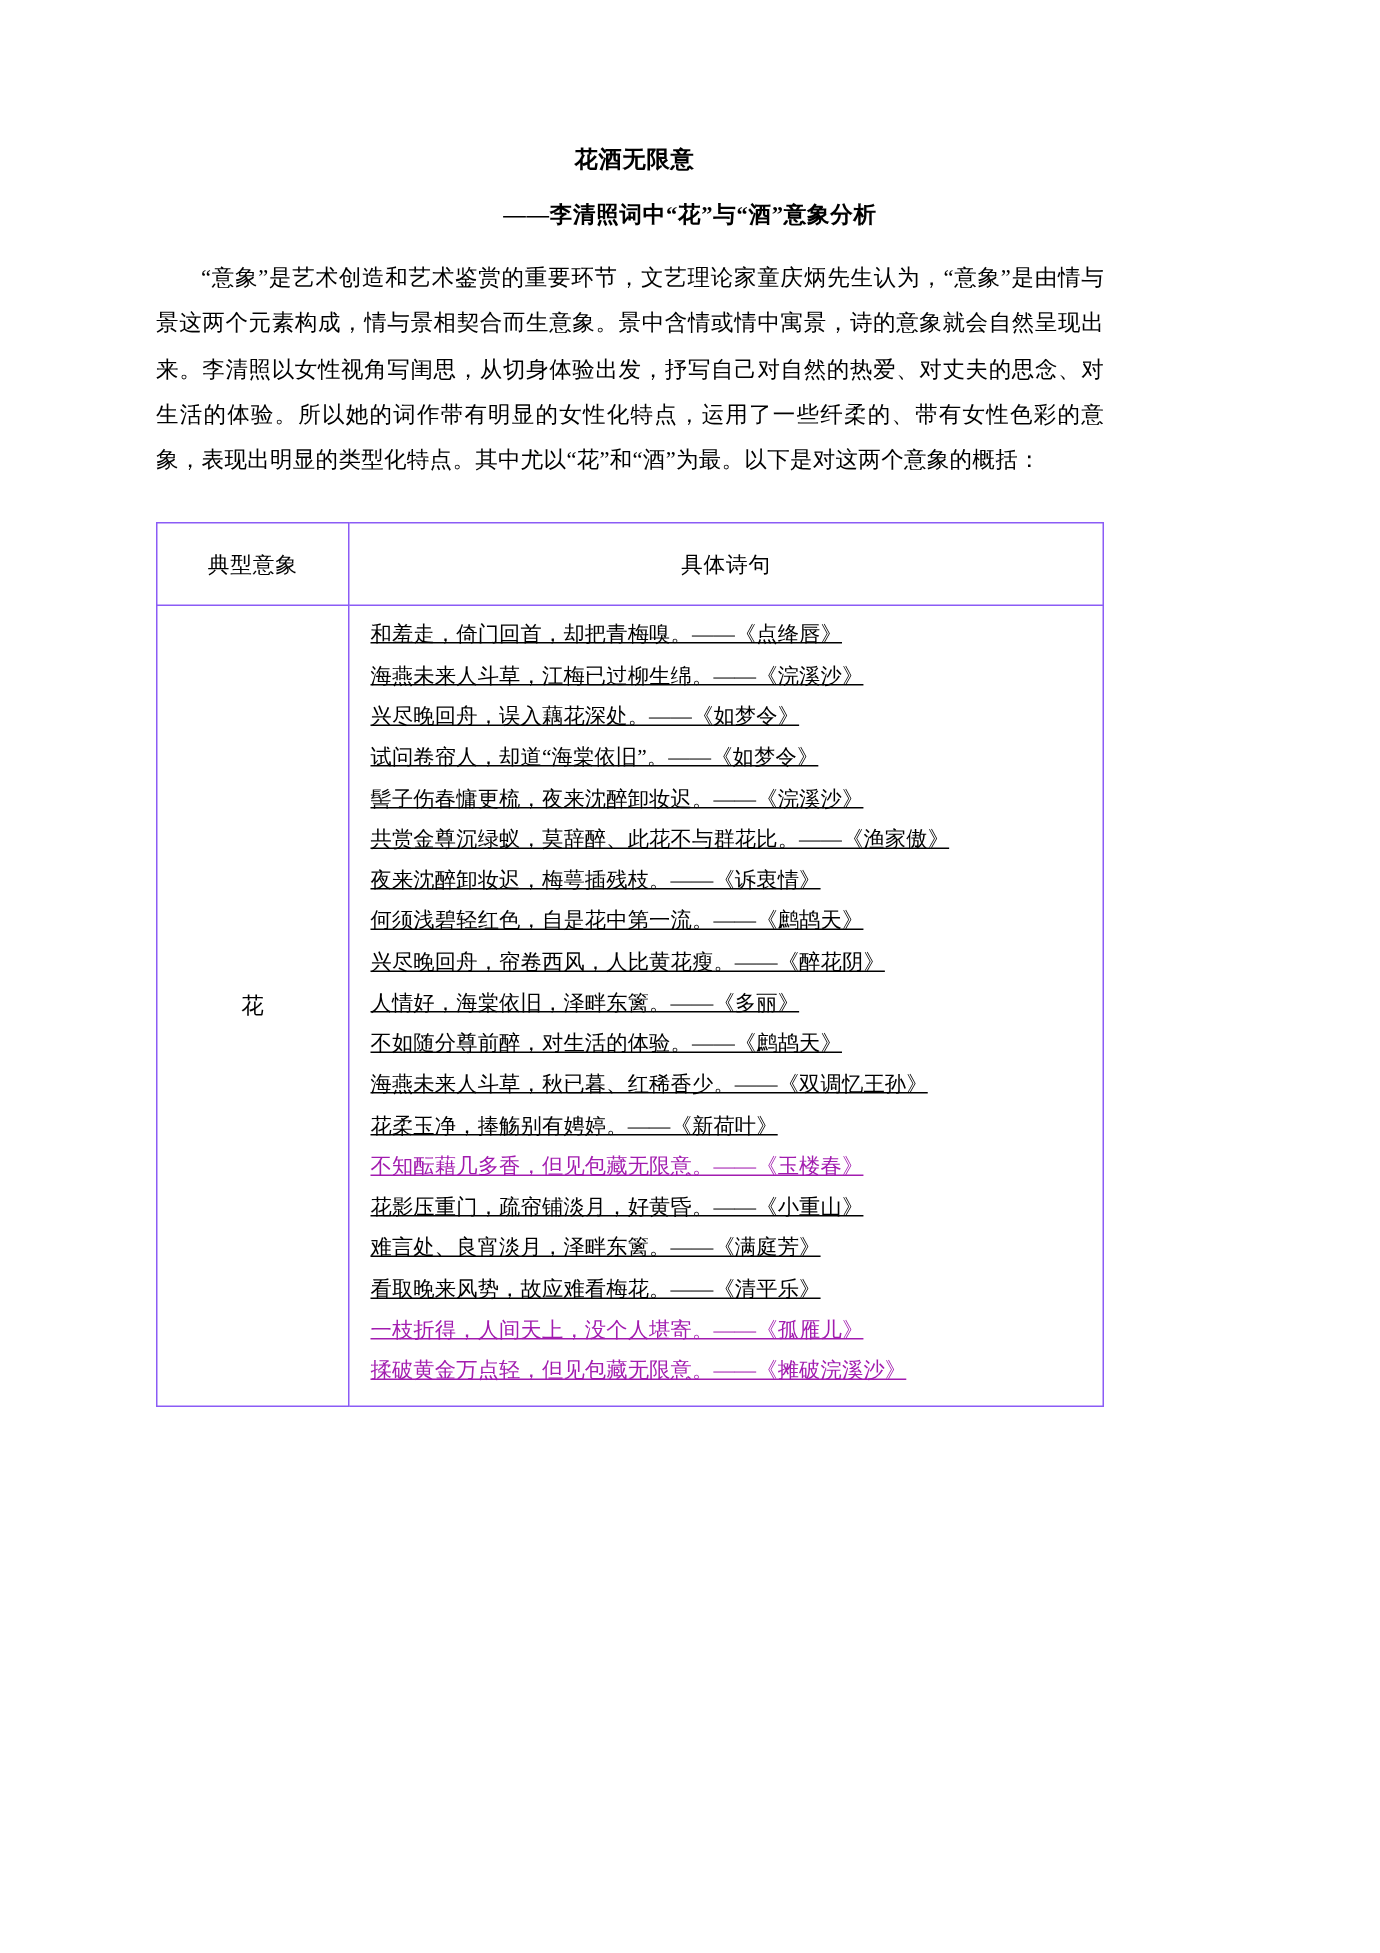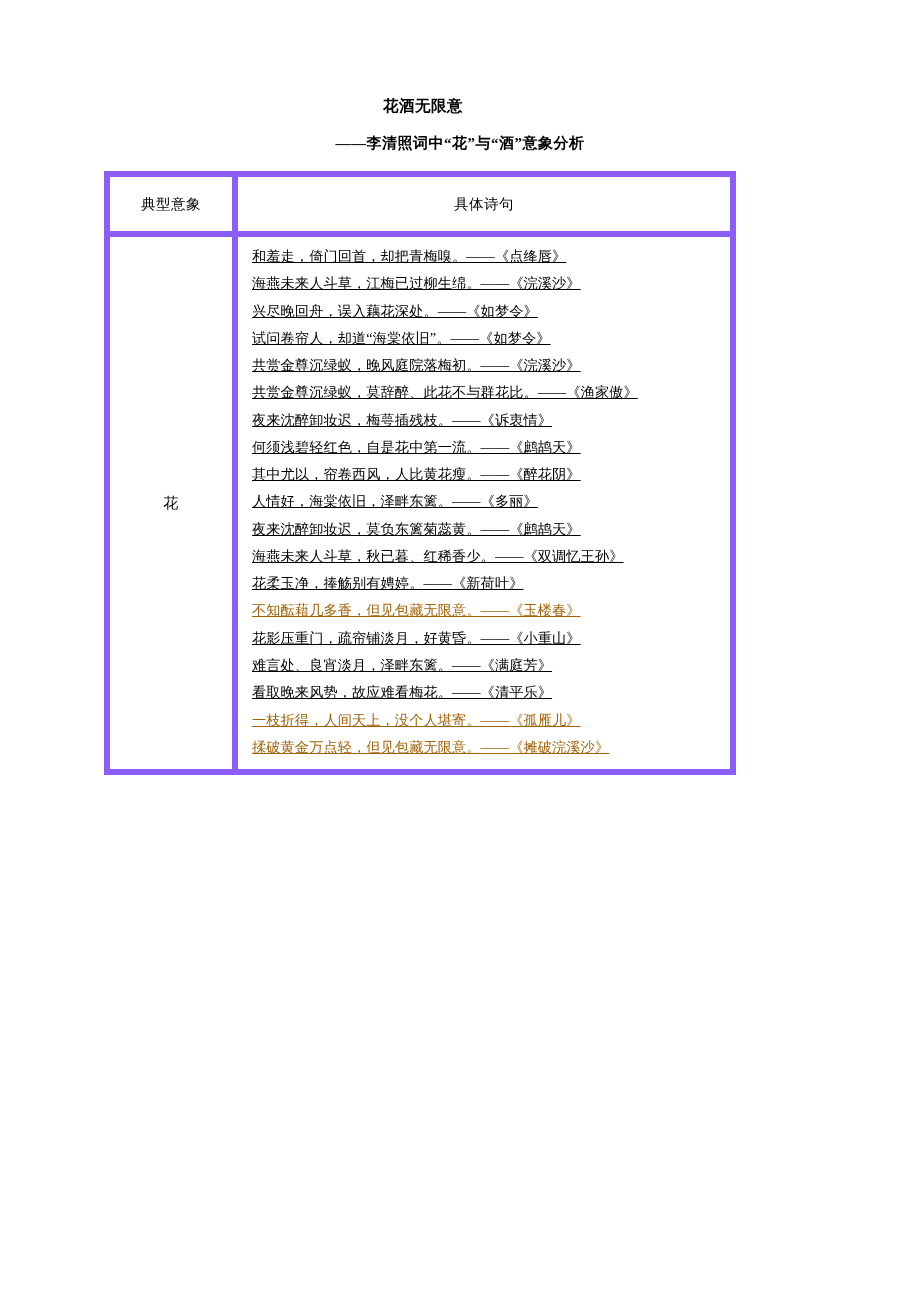--- a/index.html
+++ b/index.html
@@ -46,21 +46,21 @@
     text-indent: 2em;
     margin: 0 0 26px 0;
     letter-spacing: 0.2px;
   }
   table.imagery-table {
     border-collapse: collapse;
     width: 100%;
     table-layout: fixed;
   }
   table.imagery-table td, table.imagery-table th {
-    border: 6px solid #8b5cf6;
+    border: 1px solid #8b5cf6;
     vertical-align: middle;
     font-weight: normal;
   }
   .col-type {
     width: 128px;
   }
   th.head-cell {
     font-size: 14.5px;
     text-align: center;
     padding: 10px 0 10px 0;
@@ -78,58 +78,59 @@
   }
   .line {
     font-size: 14.2px;
     line-height: 1.92;
     padding-left: 14px;
     letter-spacing: 0.1px;
     white-space: nowrap;
     text-decoration: underline;
   }
   .line.faint {
-    color: #a16207;
+    color: #a21caf;
   }
 </style>
 </head>
 <body>
 
 <div class="page">
 
   <h1 class="doc-title">花酒无限意</h1>
   <h2 class="doc-subtitle">——李清照词中“花”与“酒”意象分析</h2>
 
+  <p class="body-para">“意象”是艺术创造和艺术鉴赏的重要环节，文艺理论家童庆炳先生认为，“意象”是由情与景这两个元素构成，情与景相契合而生意象。景中含情或情中寓景，诗的意象就会自然呈现出来。李清照以女性视角写闺思，从切身体验出发，抒写自己对自然的热爱、对丈夫的思念、对生活的体验。所以她的词作带有明显的女性化特点，运用了一些纤柔的、带有女性色彩的意象，表现出明显的类型化特点。其中尤以“花”和“酒”为最。以下是对这两个意象的概括：</p>
 
   <table class="imagery-table">
     <colgroup>
       <col class="col-type">
       <col>
     </colgroup>
     <thead>
       <tr>
         <th class="head-cell">典型意象</th>
         <th class="head-cell">具体诗句</th>
       </tr>
     </thead>
     <tbody>
       <tr>
         <td class="type-cell">花</td>
         <td class="lines-cell">
           <div class="line">和羞走，倚门回首，却把青梅嗅。——《点绛唇》</div>
           <div class="line">海燕未来人斗草，江梅已过柳生绵。——《浣溪沙》</div>
           <div class="line">兴尽晚回舟，误入藕花深处。——《如梦令》</div>
           <div class="line">试问卷帘人，却道“海棠依旧”。——《如梦令》</div>
-          <div class="line">共赏金尊沉绿蚁，晚风庭院落梅初。——《浣溪沙》</div>
+          <div class="line">髻子伤春慵更梳，夜来沈醉卸妆迟。——《浣溪沙》</div>
           <div class="line">共赏金尊沉绿蚁，莫辞醉、此花不与群花比。——《渔家傲》</div>
           <div class="line">夜来沈醉卸妆迟，梅萼插残枝。——《诉衷情》</div>
           <div class="line">何须浅碧轻红色，自是花中第一流。——《鹧鸪天》</div>
-          <div class="line">其中尤以，帘卷西风，人比黄花瘦。——《醉花阴》</div>
+          <div class="line">兴尽晚回舟，帘卷西风，人比黄花瘦。——《醉花阴》</div>
           <div class="line">人情好，海棠依旧，泽畔东篱。——《多丽》</div>
-          <div class="line">夜来沈醉卸妆迟，莫负东篱菊蕊黄。——《鹧鸪天》</div>
+          <div class="line">不如随分尊前醉，对生活的体验。——《鹧鸪天》</div>
           <div class="line">海燕未来人斗草，秋已暮、红稀香少。——《双调忆王孙》</div>
           <div class="line">花柔玉净，捧觞别有娉婷。——《新荷叶》</div>
           <div class="line faint">不知酝藉几多香，但见包藏无限意。——《玉楼春》</div>
           <div class="line">花影压重门，疏帘铺淡月，好黄昏。——《小重山》</div>
           <div class="line">难言处、良宵淡月，泽畔东篱。——《满庭芳》</div>
           <div class="line">看取晚来风势，故应难看梅花。——《清平乐》</div>
           <div class="line faint">一枝折得，人间天上，没个人堪寄。——《孤雁儿》</div>
           <div class="line faint">揉破黄金万点轻，但见包藏无限意。——《摊破浣溪沙》</div>
         </td>
       </tr>

